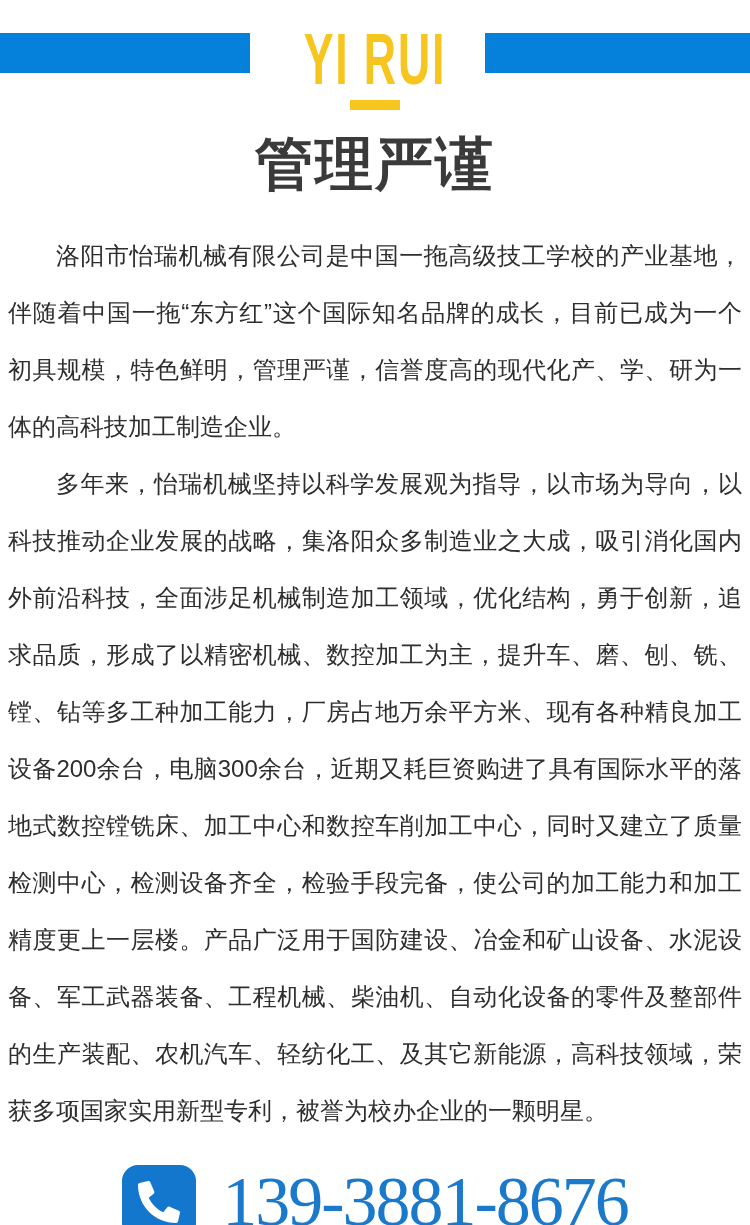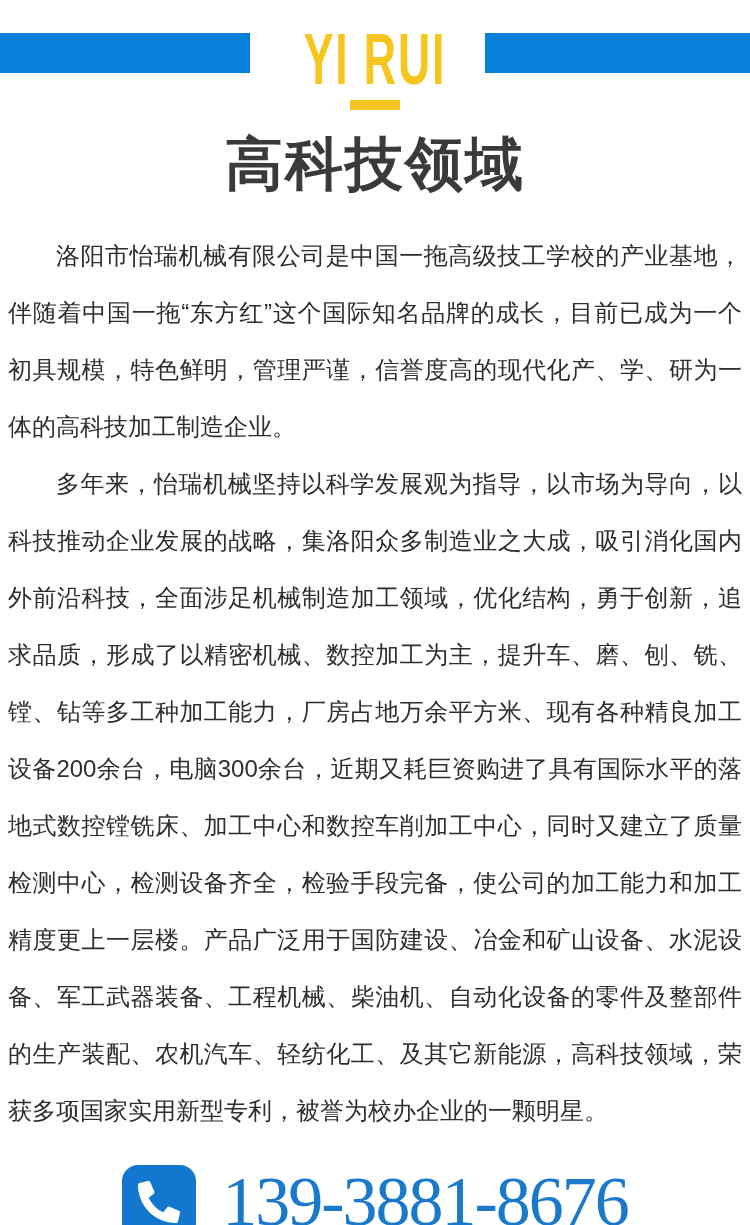--- a/index.html
+++ b/index.html
@@ -83,21 +83,21 @@
 
   <header class="header">
     <div class="bar bar-left"></div>
     <div class="bar bar-right"></div>
     <div class="logo">
       <span>YI RUI</span>
     </div>
     <div class="logo-dash"></div>
   </header>
 
-  <h1 class="page-title">高科技领域</h1>
+  <h1 class="page-title">管理严谨</h1>
 
   <section class="content">
     <p>洛阳市怡瑞机械有限公司是中国一拖高级技工学校的产业基地，伴随着中国一拖“东方红”这个国际知名品牌的成长，目前已成为一个初具规模，特色鲜明，管理严谨，信誉度高的现代化产、学、研为一体的高科技加工制造企业。</p>
     <p>多年来，怡瑞机械坚持以科学发展观为指导，以市场为导向，以科技推动企业发展的战略，集洛阳众多制造业之大成，吸引消化国内外前沿科技，全面涉足机械制造加工领域，优化结构，勇于创新，追求品质，形成了以精密机械、数控加工为主，提升车、磨、刨、铣、镗、钻等多工种加工能力，厂房占地万余平方米、现有各种精良加工设备200余台，电脑300余台，近期又耗巨资购进了具有国际水平的落地式数控镗铣床、加工中心和数控车削加工中心，同时又建立了质量检测中心，检测设备齐全，检验手段完备，使公司的加工能力和加工精度更上一层楼。产品广泛用于国防建设、冶金和矿山设备、水泥设备、军工武器装备、工程机械、柴油机、自动化设备的零件及整部件的生产装配、农机汽车、轻纺化工、及其它新能源，高科技领域，荣获多项国家实用新型专利，被誉为校办企业的一颗明星。</p>
   </section>
 
   <div class="phone-row">
     <span class="phone-icon">
       <svg viewBox="0 0 512 512" width="42" height="42" aria-hidden="true">
         <g transform="translate(512,0) scale(-1,1)">

